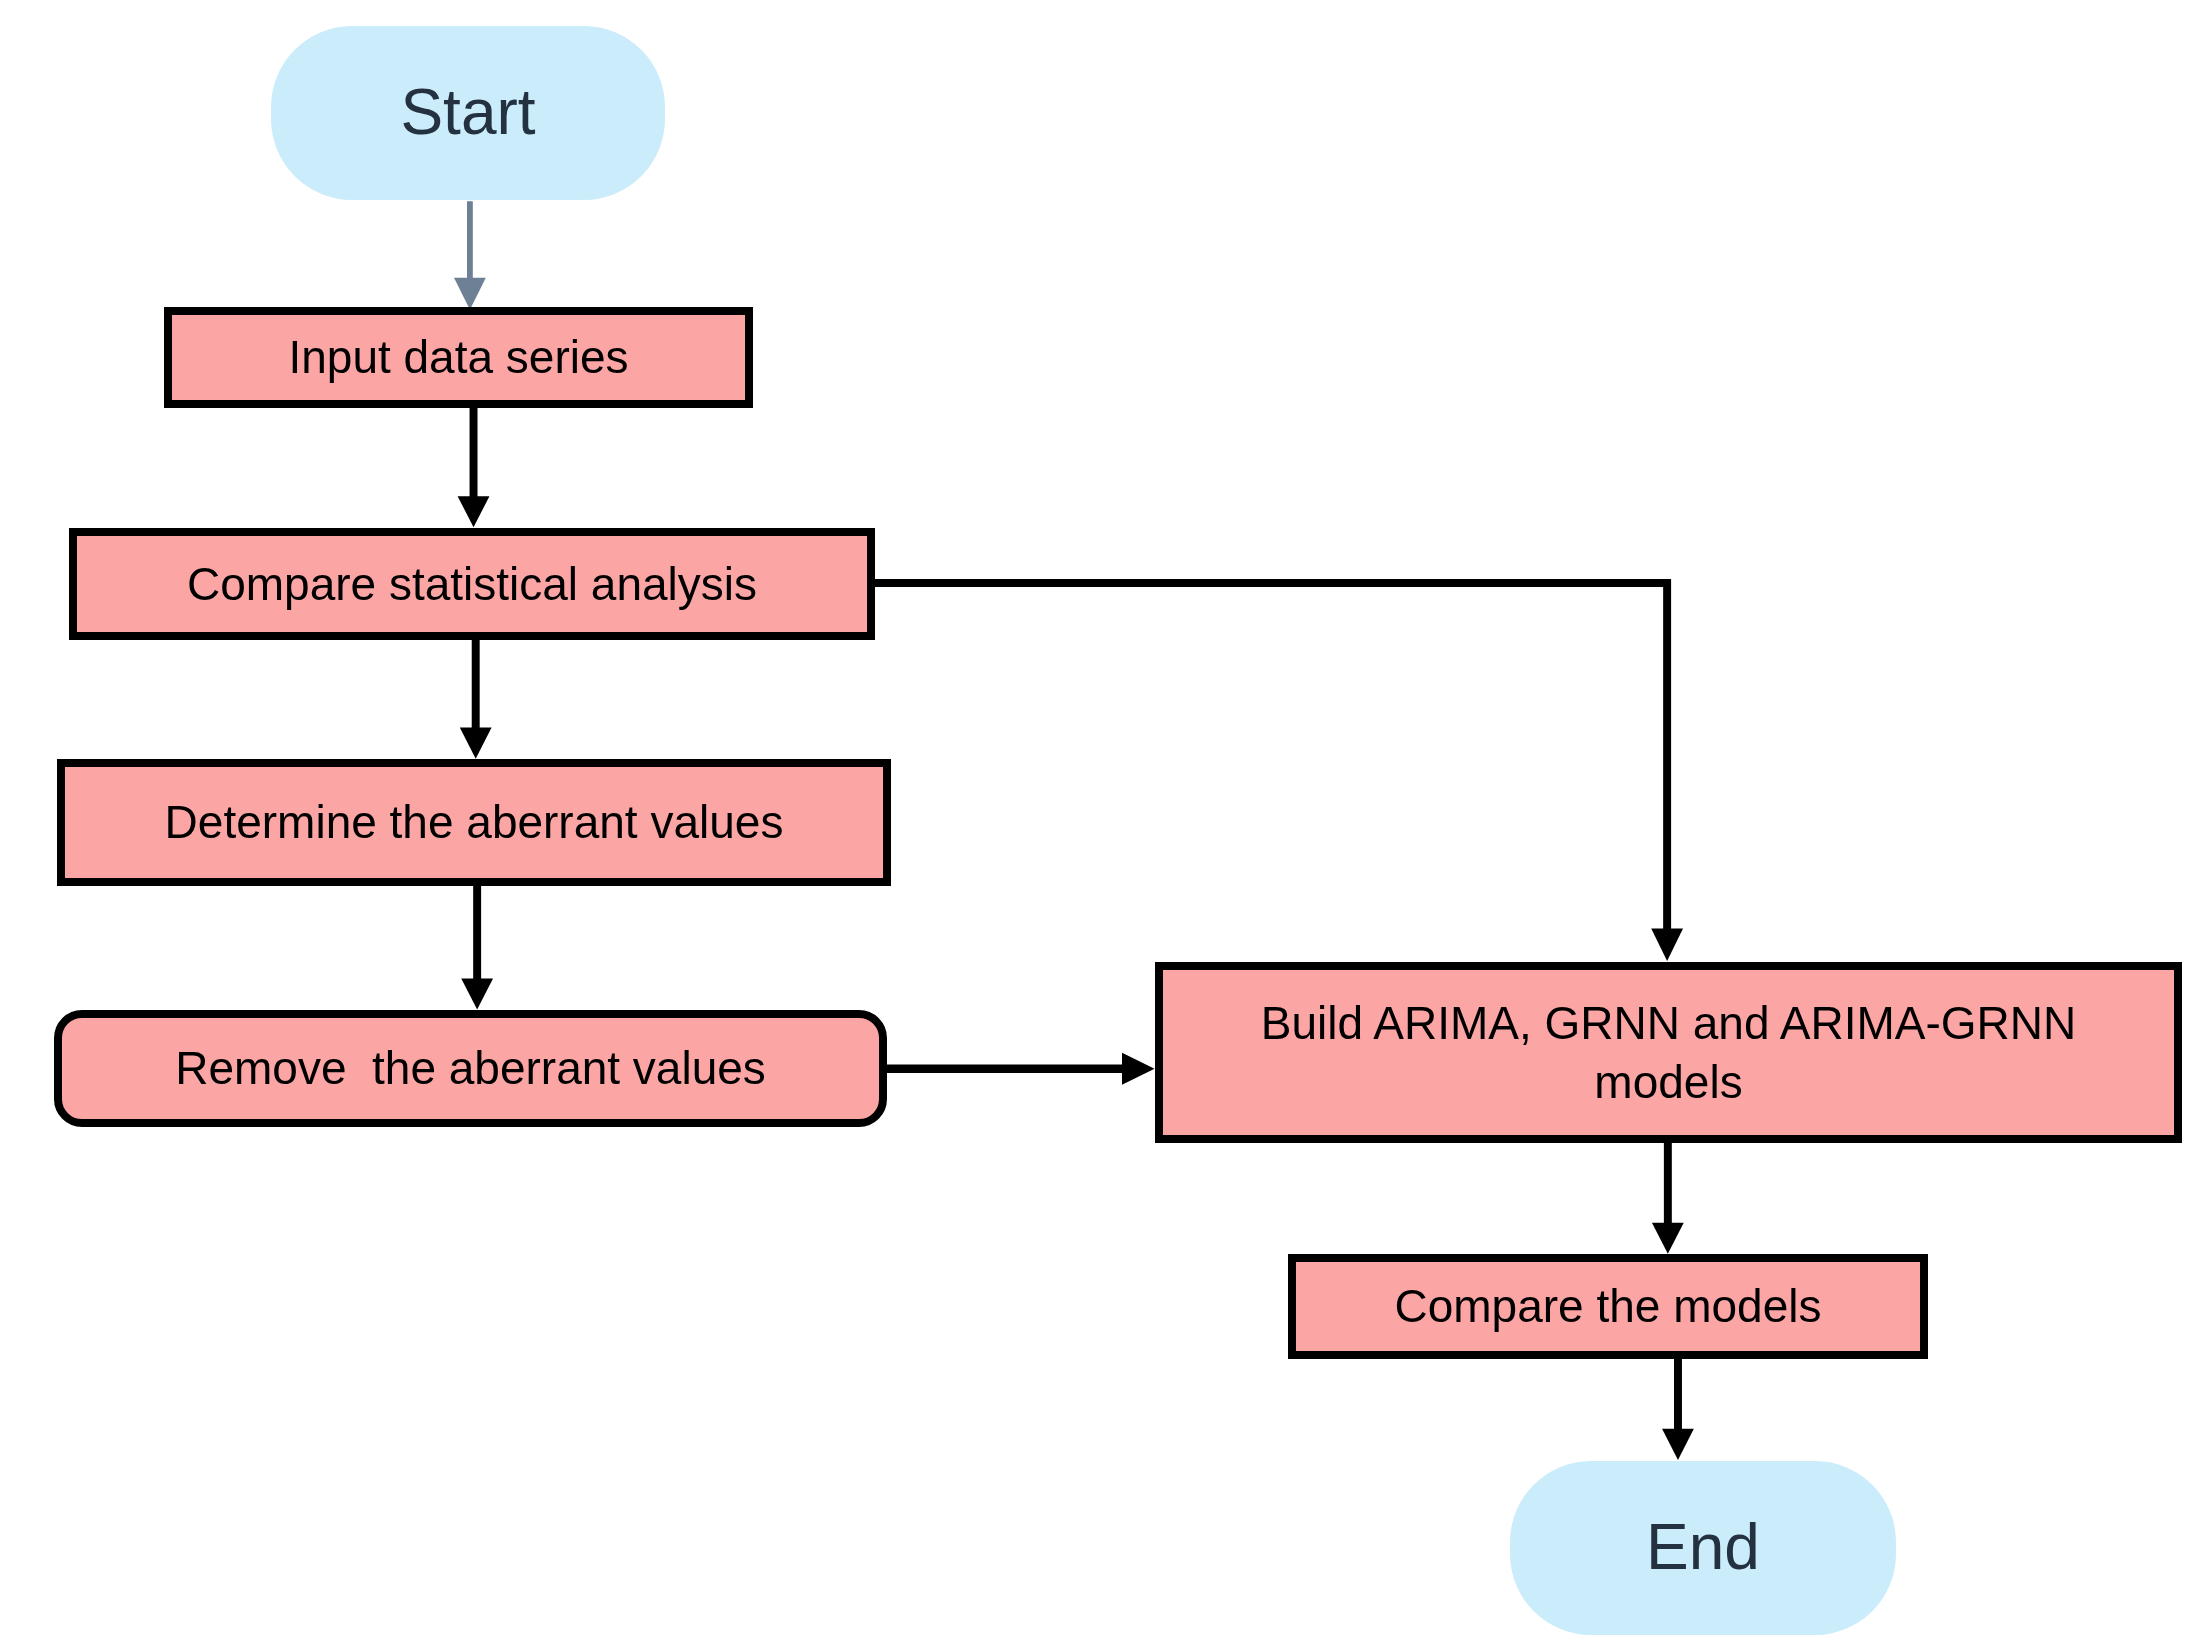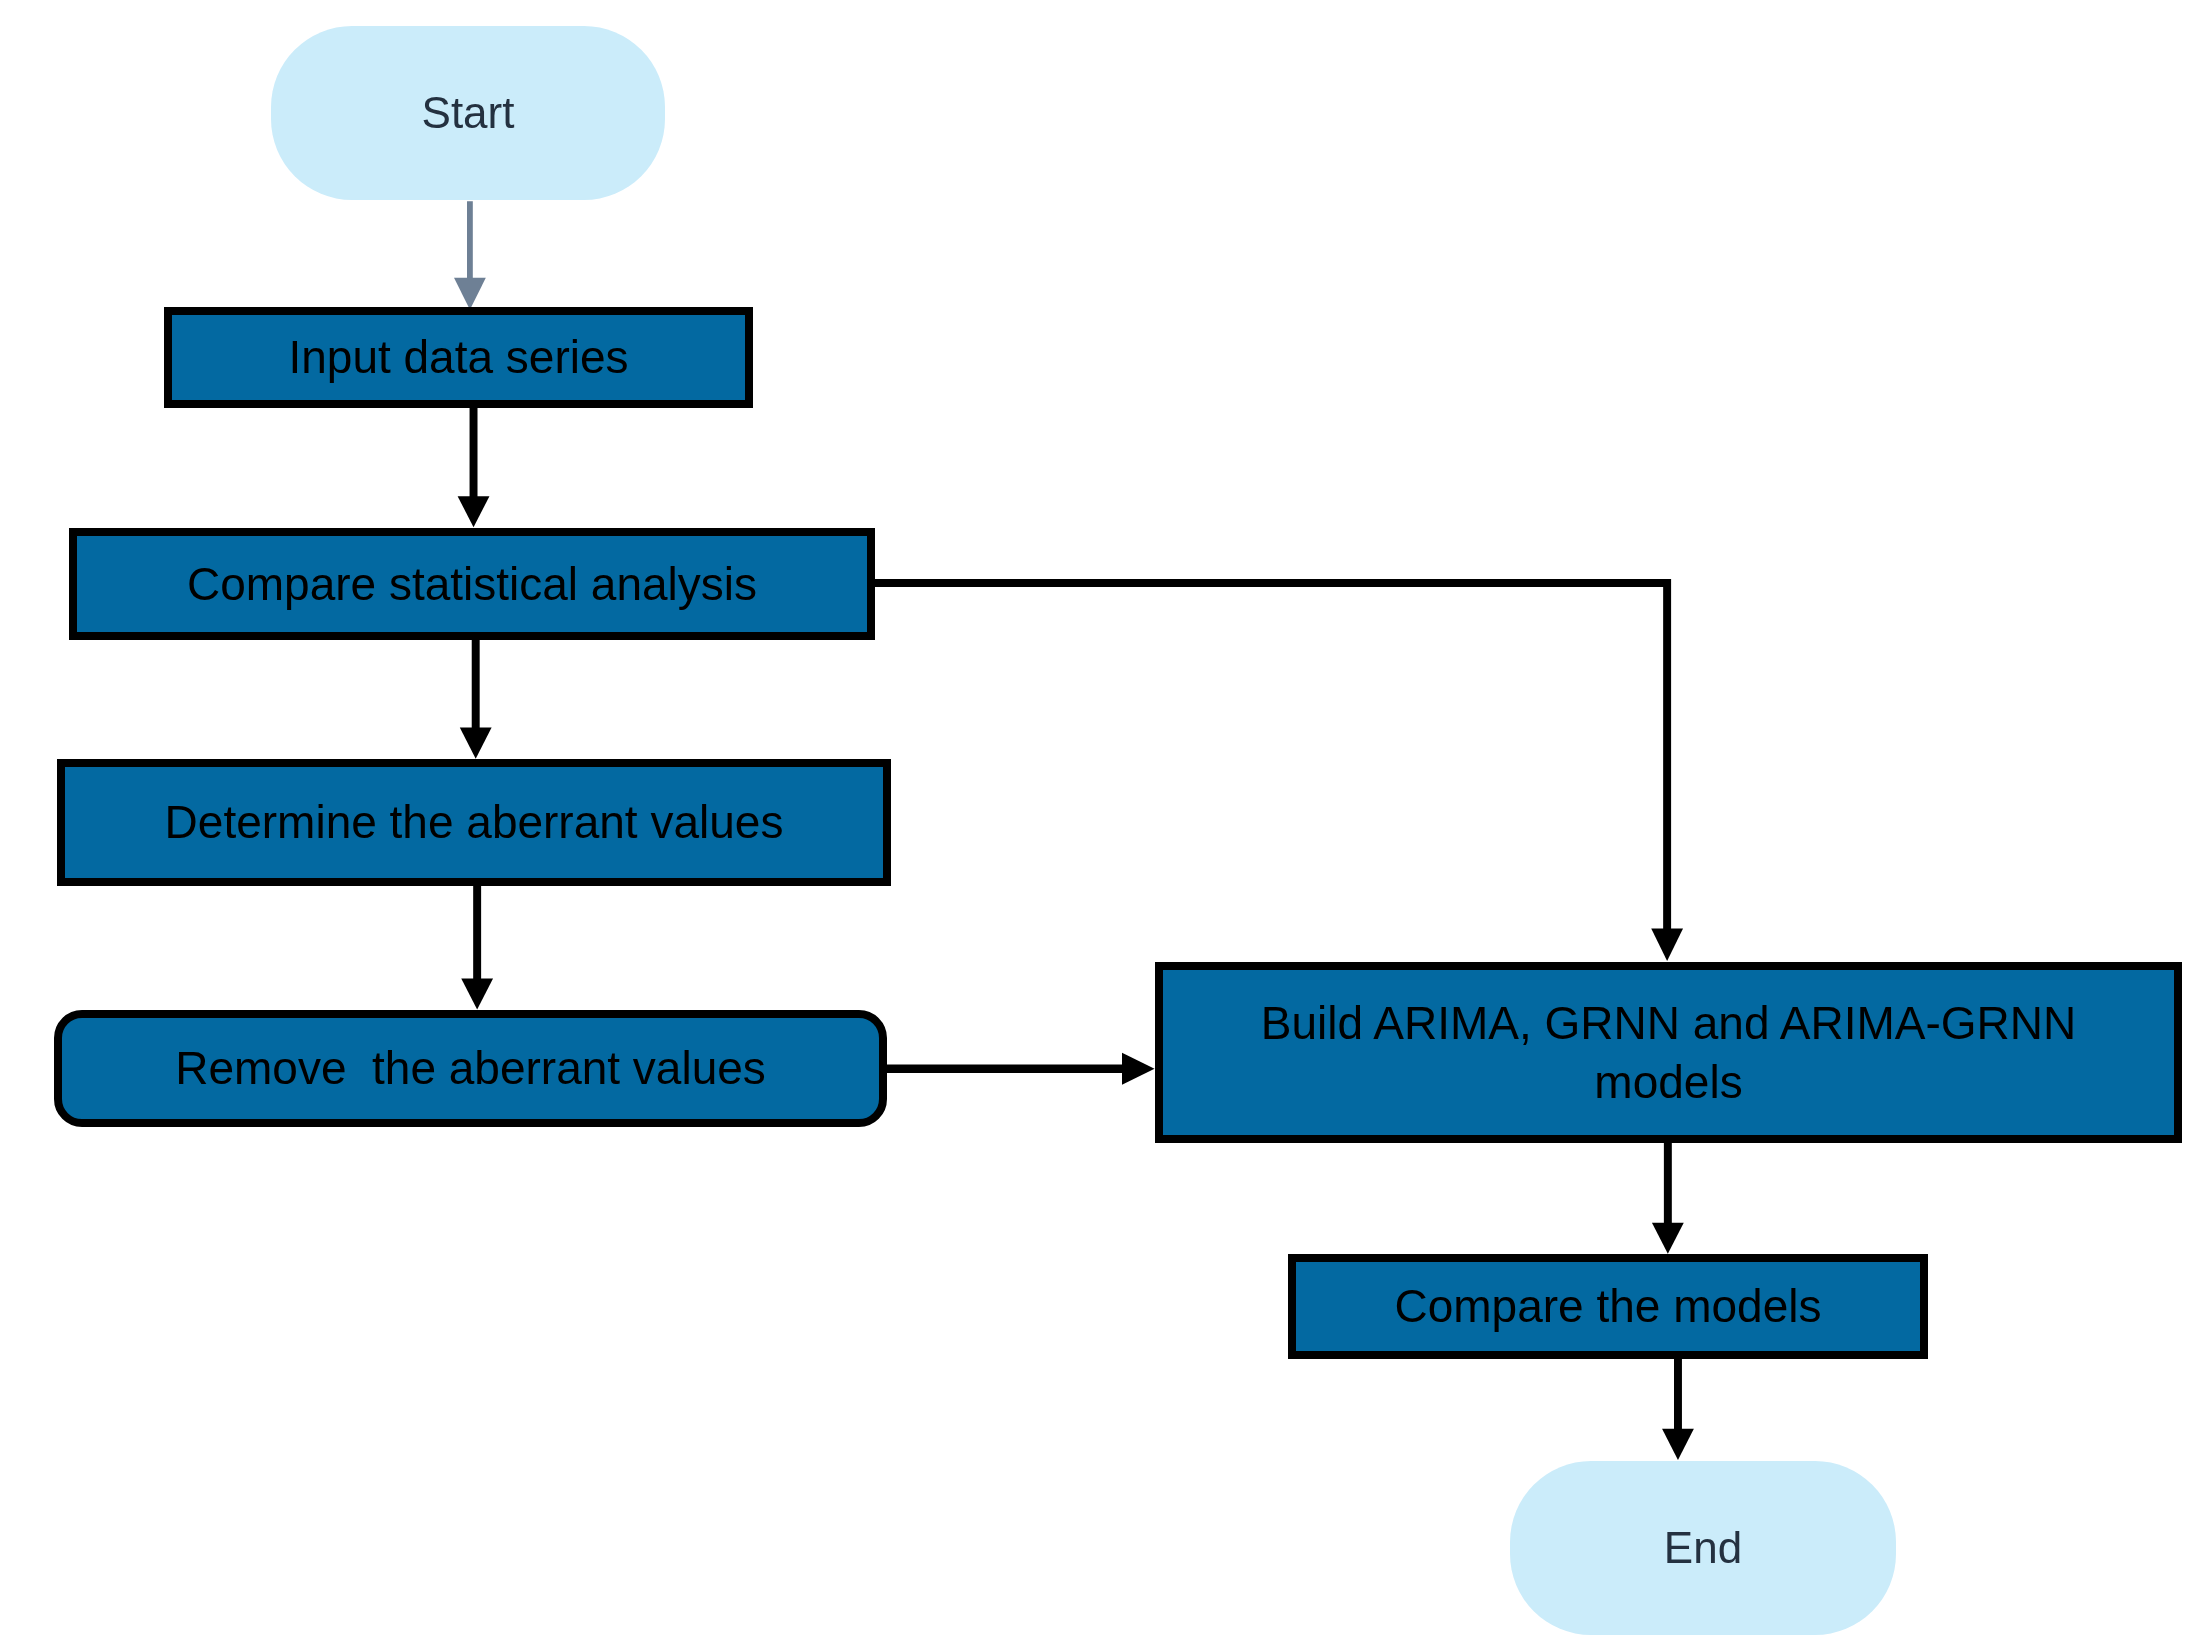--- a/index.html
+++ b/index.html
@@ -40,24 +40,24 @@
   }
   .node-label{
     white-space:pre-wrap;
     line-height:1.28;
   }
   .terminal{
     background:var(--terminal-fill,#cbecfa);
     border:none;
     border-radius:81px;
     color:var(--terminal-text,#243140);
-    font-size:44px;
+    font-size:64px;
   }
   .process{
-    background:#0369a1;
+    background:#fca5a5;
     border:8.7px solid var(--process-border,#000);
     color:var(--process-text,#000);
     font-size:46px;
   }
 
   .node--start   {left:271px; top:26px;   width:394px;  height:174px;}
   .node--input   {left:164px; top:307px;  width:589px;  height:101px;}
   .node--analysis{left:69px;  top:528px;  width:806px; height:112px;}
   .node--determine{left:57px; top:759px; width:834px; height:127px;}
   .node--remove  {left:54px;  top:1010px; width:833px; height:117px;border-radius:28px;}

